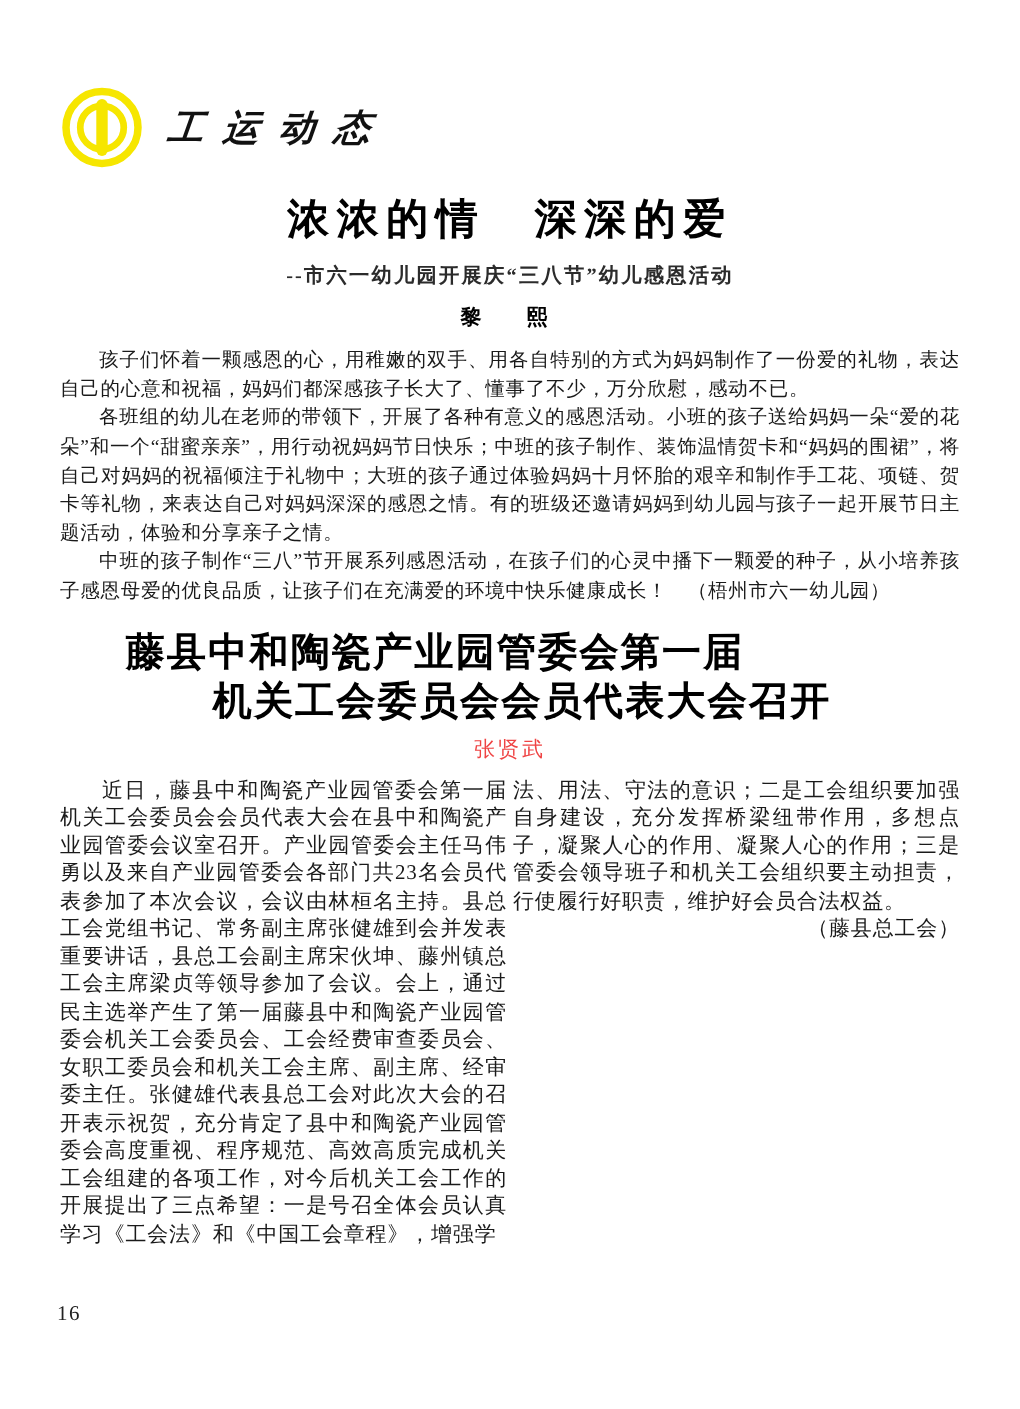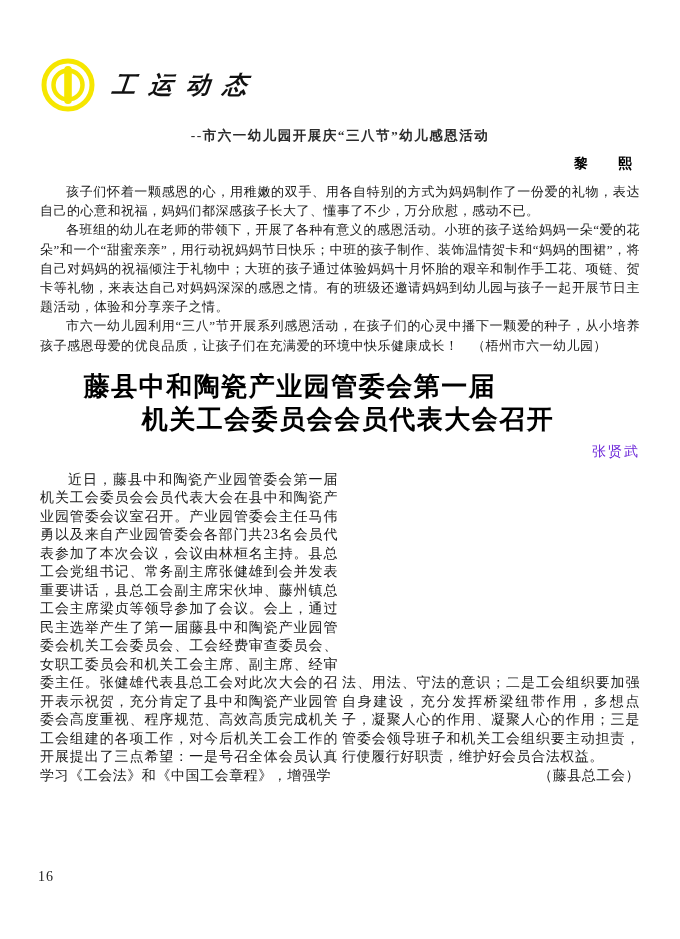--- a/index.html
+++ b/index.html
@@ -27,42 +27,42 @@
   .t1{
     text-align:center;margin:16px 0 0 0;
     font-family:"Liberation Sans", sans-serif;
     font-weight:bold;font-size:28px;letter-spacing:5px;line-height:32px;color:#000;
   }
   .subtitle{
     text-align:center;margin:13px 0 0 0;
     font-size:13.5px;font-weight:bold;letter-spacing:1.5px;color:#2b2b2b;
   }
   .author{
-    text-align:right;margin:10px 0 9px 0;
+    text-align:center;margin:10px 0 9px 0;
     font-size:14px;font-weight:bold;letter-spacing:8px;color:#000;
   }
   .body1 p{
     margin:0;font-size:13px;line-height:19.2px;letter-spacing:0.5px;
     text-align:justify;text-justify:inter-ideograph;word-break:break-all;
     text-indent:2em;color:#1a1a1a;
   }
   
   .article2{margin-top:15px;}
   .t2{
     margin:0;font-family:"Liberation Sans", sans-serif;
     font-weight:bold;font-size:26px;letter-spacing:1.5px;line-height:33px;color:#000;
     text-align:center;white-space:nowrap;
   }
   .t2l1{transform:translateX(-50px);}
   .t2l2{transform:translateX(8px);}
   .author2{
-    text-align:right;margin:7px 0 10px 0;
-    font-size:14px;letter-spacing:2px;color:#6d28d9;
+    text-align:center;margin:7px 0 10px 0;
+    font-size:14px;letter-spacing:2px;color:#ef4444;
   }
-  .columns{display:flex;gap:4px;align-items:flex-end;}
+  .columns{display:flex;gap:4px;}
   .col{flex:1 1 0;min-width:0;}
   .col p{
     margin:0;font-size:14px;line-height:18.5px;letter-spacing:0.55px;
     text-align:justify;text-justify:inter-ideograph;word-break:break-all;
     color:#1a1a1a;
   }
   .col p.indent{text-indent:2em;}
   .attribution{text-align:right !important;margin-top:0;}
   
   .pagenum{
@@ -80,26 +80,27 @@
       <svg width="56" height="56" viewBox="0 0 56 56" aria-hidden="true">
         <circle cx="28" cy="28" r="24" fill="none" stroke-width="5" stroke="#f6e600"></circle>
         <circle cx="28" cy="28" r="14.5" fill="none" stroke-width="4.5" stroke="#f6e600"></circle>
         <rect x="24.2" y="9" width="7.6" height="38" rx="3.8" fill="#f6e600"></rect>
       </svg>
     </span>
     <span class="logo-text">工运动态</span>
   </header>
 
   <section>
+    <h1 class="t1">浓浓的情　深深的爱</h1>
     <p class="subtitle">--市六一幼儿园开展庆“三八节”幼儿感恩活动</p>
     <p class="author">黎　熙</p>
     <div class="body1">
       <p>孩子们怀着一颗感恩的心，用稚嫩的双手、用各自特别的方式为妈妈制作了一份爱的礼物，表达自己的心意和祝福，妈妈们都深感孩子长大了、懂事了不少，万分欣慰，感动不已。</p>
       <p>各班组的幼儿在老师的带领下，开展了各种有意义的感恩活动。小班的孩子送给妈妈一朵“爱的花朵”和一个“甜蜜亲亲”，用行动祝妈妈节日快乐；中班的孩子制作、装饰温情贺卡和“妈妈的围裙”，将自己对妈妈的祝福倾注于礼物中；大班的孩子通过体验妈妈十月怀胎的艰辛和制作手工花、项链、贺卡等礼物，来表达自己对妈妈深深的感恩之情。有的班级还邀请妈妈到幼儿园与孩子一起开展节日主题活动，体验和分享亲子之情。</p>
-      <p>市六一幼儿园利用“三八”节开展系列感恩活动，在孩子们的心灵中播下一颗爱的种子，从小培养孩子感恩母爱的优良品质，让孩子们在充满爱的环境中快乐健康成长！　（梧州市六一幼儿园）</p>
+      <p>中班的孩子制作“三八”节开展系列感恩活动，在孩子们的心灵中播下一颗爱的种子，从小培养孩子感恩母爱的优良品质，让孩子们在充满爱的环境中快乐健康成长！　（梧州市六一幼儿园）</p>
     </div>
   </section>
 
   <section class="article2">
     <h2 class="t2 t2l1">藤县中和陶瓷产业园管委会第一届</h2>
     <h2 class="t2 t2l2">机关工会委员会会员代表大会召开</h2>
     <p class="author2">张贤武</p>
 
     <div class="columns">
       <div class="col">

